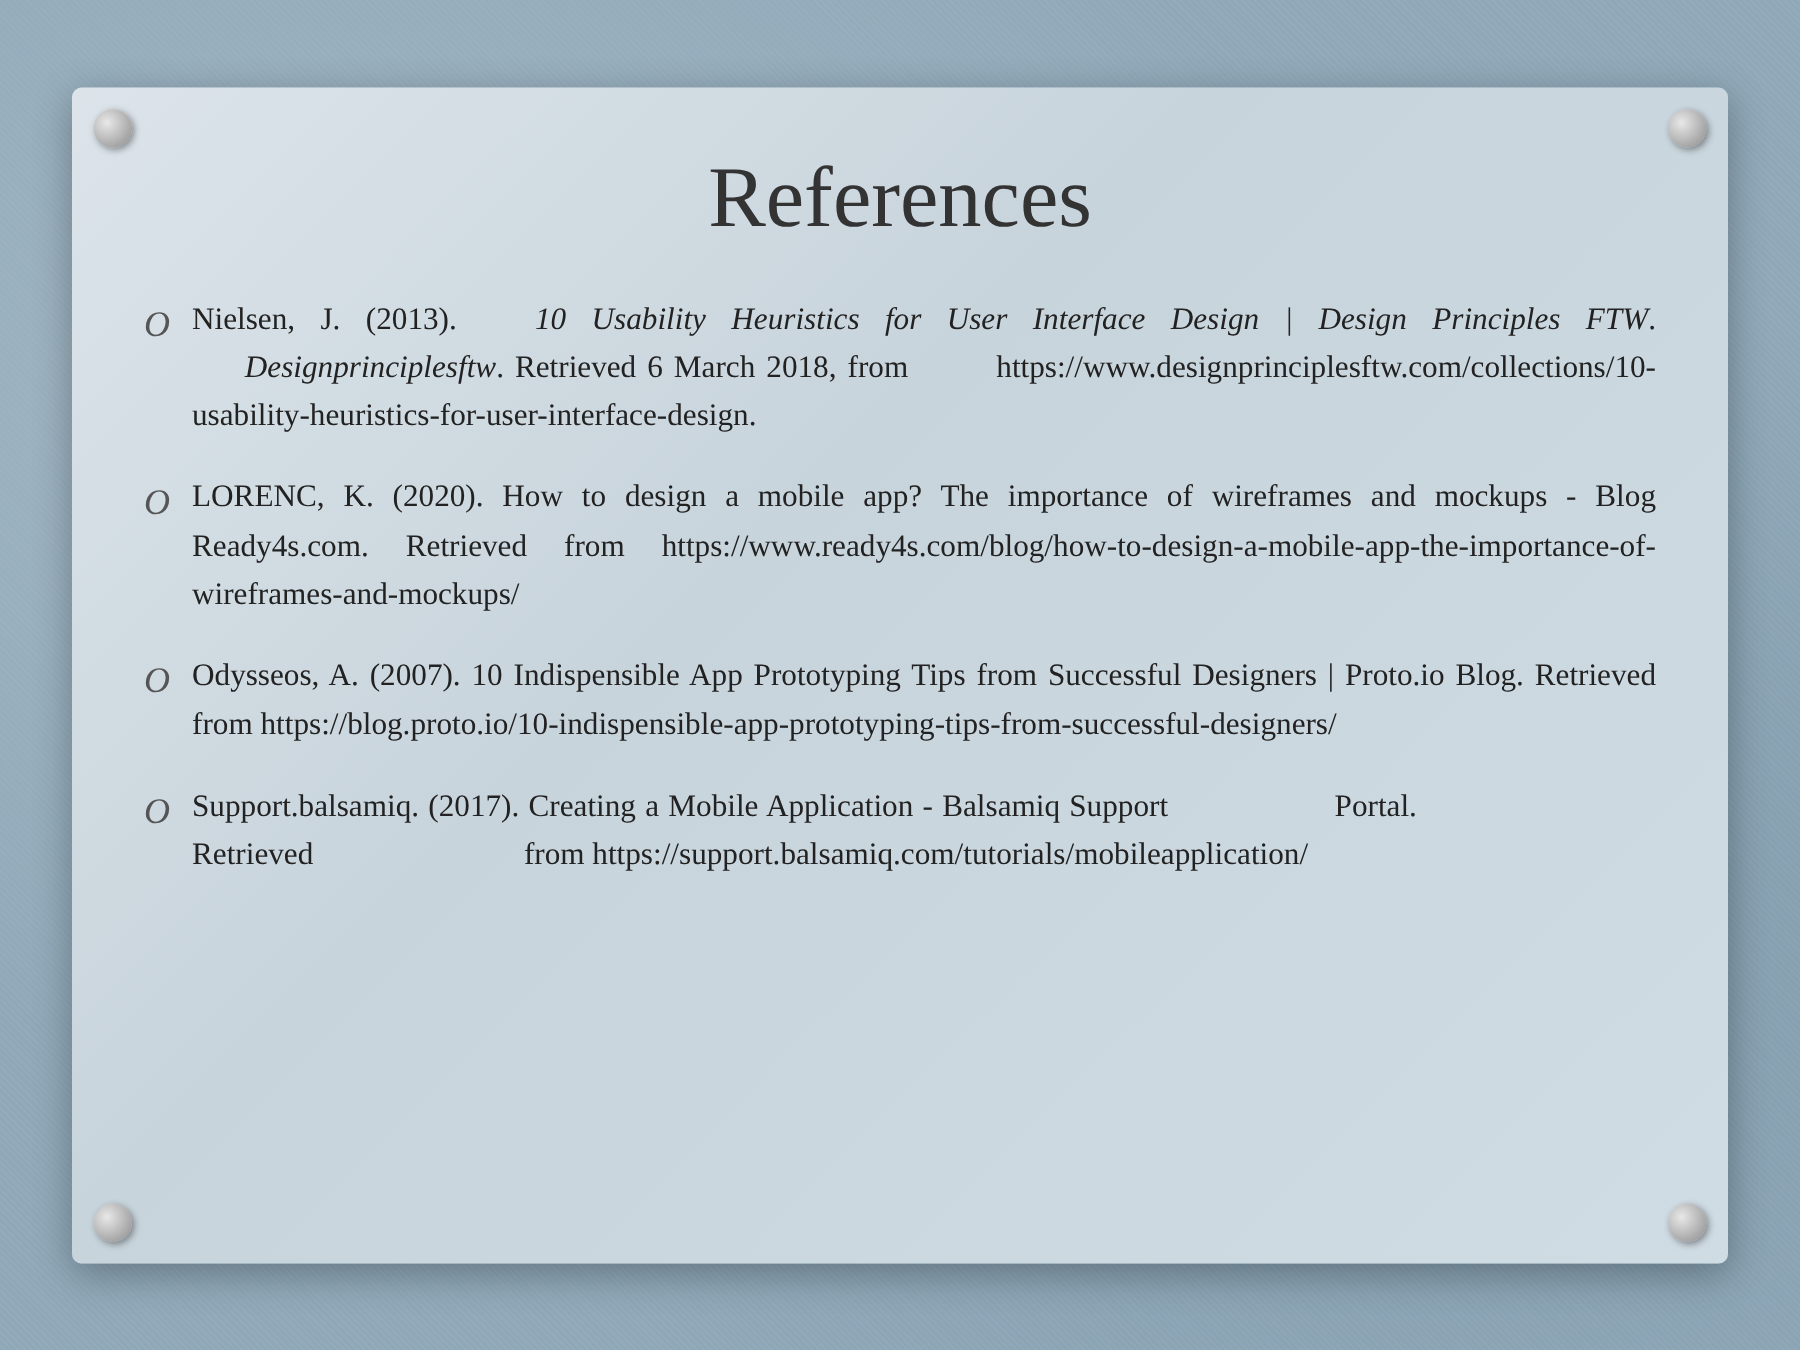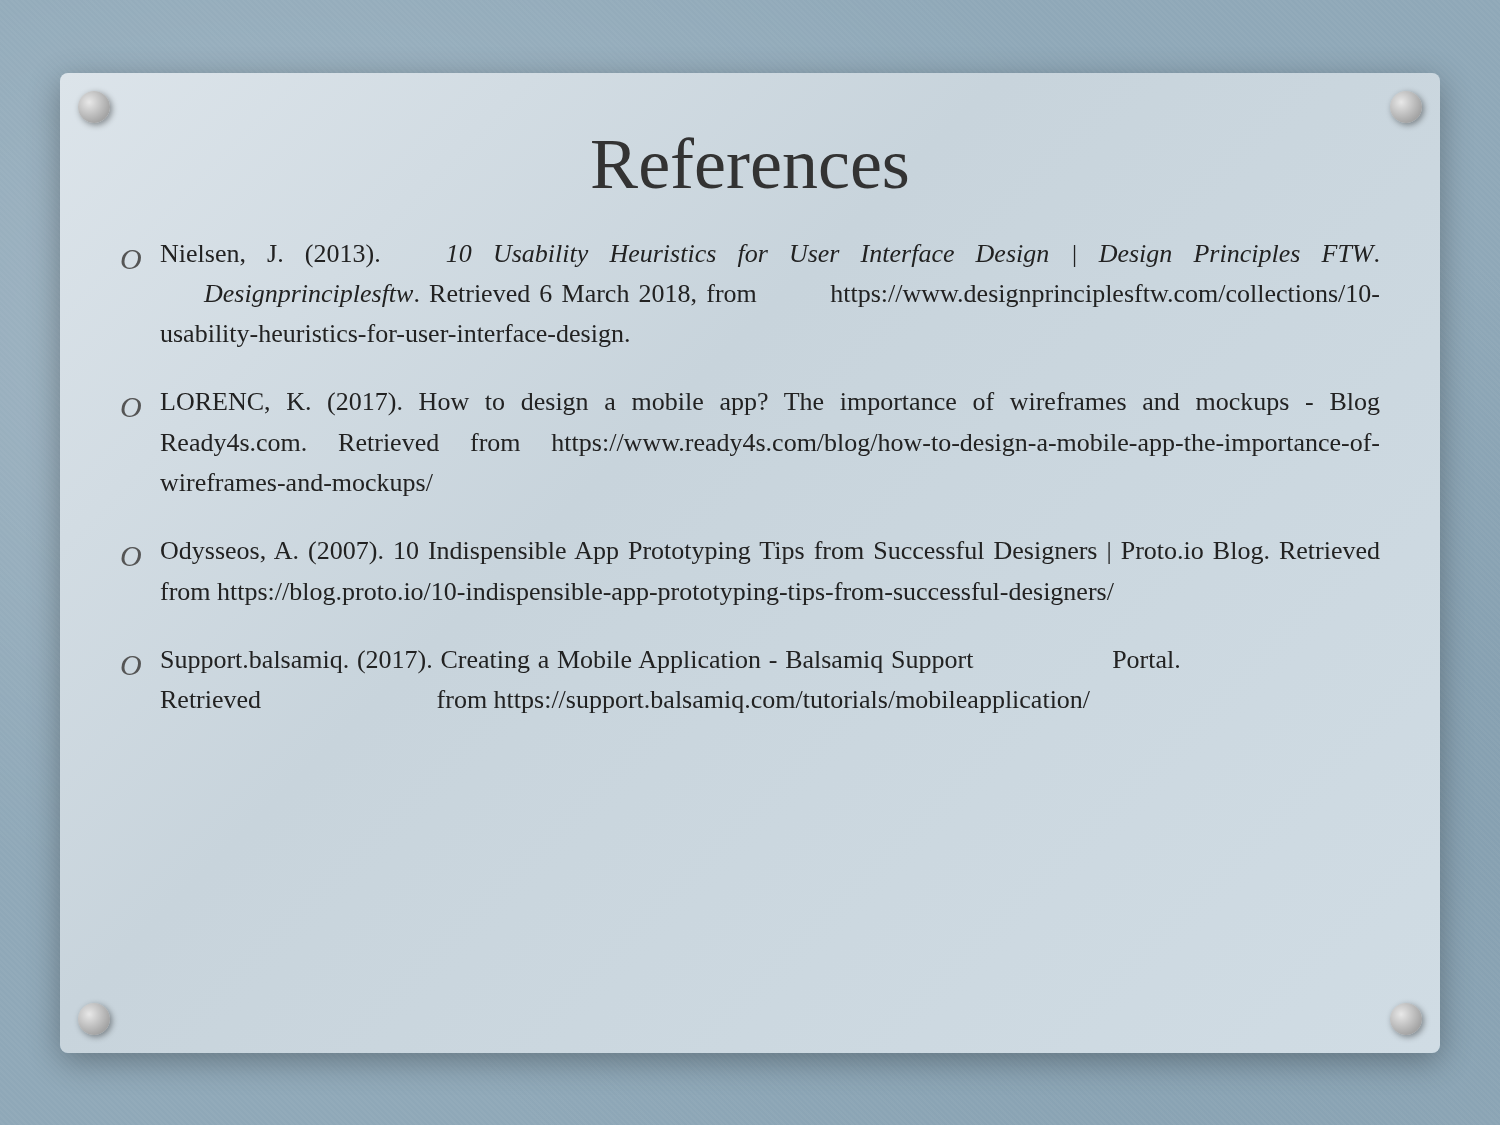--- a/index.html
+++ b/index.html
@@ -79,21 +79,21 @@
     .pin-bottom-right {
       bottom: 18px;
       right: 18px;
     }
 
     .slide-title {
       text-align: center;
       font-size: 72px;
       font-weight: normal;
       color: #333;
-      margin-bottom: 28px;
+      margin-bottom: 40px;
       margin-top: 20px;
       font-family: Georgia, serif;
     }
 
     .references-list {
       list-style: none;
       padding: 0;
       margin: 0;
       flex: 1;
     }
@@ -143,21 +143,21 @@
     <li class="reference-item">
       <span class="bullet"><em>O</em></span>
       <span class="ref-text">
         Nielsen, J. (2013). <em>10 Usability Heuristics for User Interface Design | Design Principles FTW</em>. <em>Designprinciplesftw</em>. Retrieved 6 March 2018, from &nbsp;&nbsp;&nbsp;&nbsp;&nbsp;&nbsp; https://www.designprinciplesftw.com/collections/10-usability-heuristics-for-user-interface-design.
       </span>
     </li>
 
     <li class="reference-item">
       <span class="bullet"><em>O</em></span>
       <span class="ref-text">
-        LORENC, K. (2017). How to design a mobile app? The importance of wireframes and mockups - Blog Ready4s.com. Retrieved from https://www.ready4s.com/blog/how-to-design-a-mobile-app-the-importance-of-wireframes-and-mockups/
+        LORENC, K. (2020). How to design a mobile app? The importance of wireframes and mockups - Blog Ready4s.com. Retrieved from https://www.ready4s.com/blog/how-to-design-a-mobile-app-the-importance-of-wireframes-and-mockups/
       </span>
     </li>
 
     <li class="reference-item">
       <span class="bullet"><em>O</em></span>
       <span class="ref-text">
         Odysseos, A. (2007). 10 Indispensible App Prototyping Tips from Successful Designers | Proto.io Blog. Retrieved from https://blog.proto.io/10-indispensible-app-prototyping-tips-from-successful-designers/
       </span>
     </li>
 

